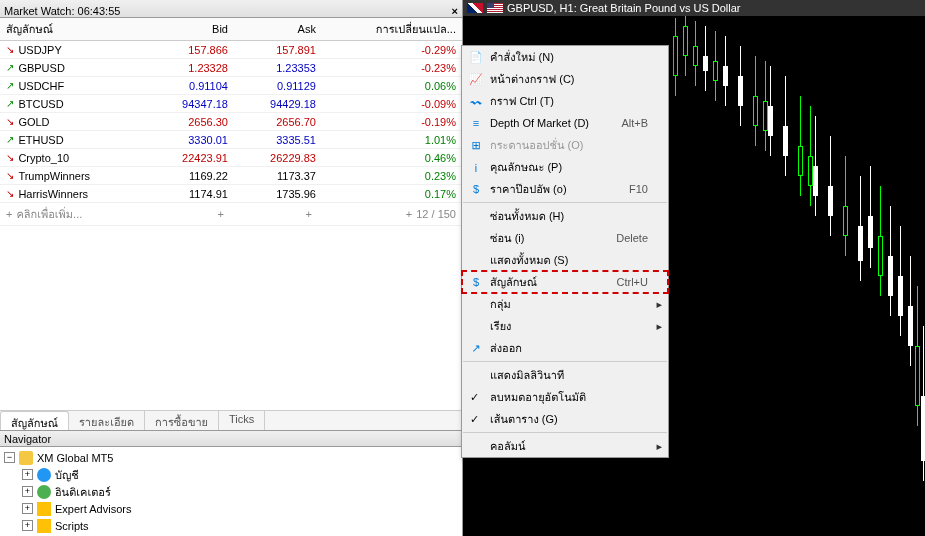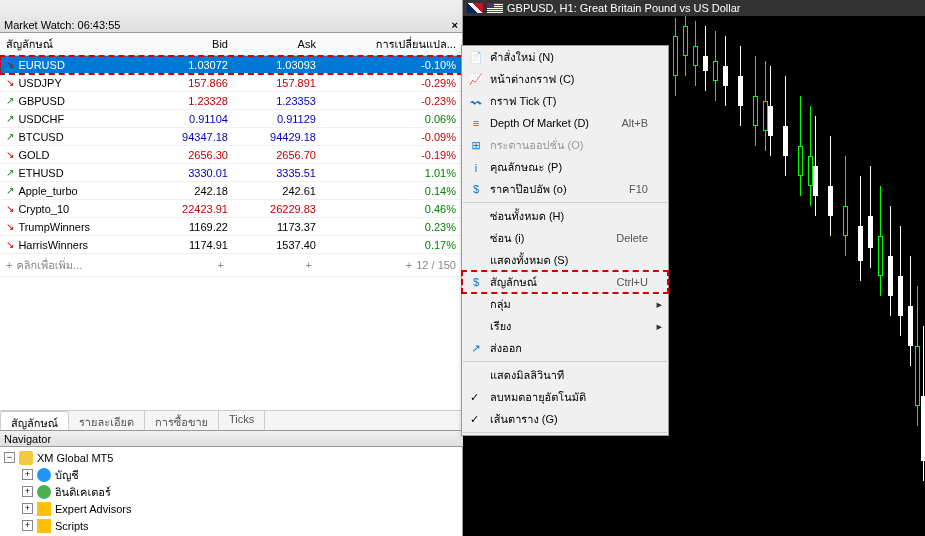--- a/index.html
+++ b/index.html
@@ -1,18 +1,18 @@
 <!DOCTYPE html>
 <html><head>
 <meta charset="utf-8">
 <style>
   * { box-sizing: border-box; margin: 0; padding: 0; font-family: Tahoma, Arial, sans-serif; font-size: 11px; }
   body { background: #fff; width: 925px; height: 536px; overflow: hidden; position: relative; }
   .left-panel { position: absolute; left: 0; top: 0; width: 463px; height: 536px; border-right: 1px solid #999; }
-  .mw-header { background: linear-gradient(#f0f0f0,#e0e0e0); height: 18px; line-height: 18px; padding: 16px 4px; border-bottom: 1px solid #999; display: flex; justify-content: space-between; }
+  .mw-header { background: linear-gradient(#f0f0f0,#e0e0e0); height: 18px; line-height: 18px; padding: 2px 4px; border-bottom: 1px solid #999; display: flex; justify-content: space-between; }
   .mw-close { cursor: pointer; font-weight: bold; }
   .mw-table { width: 100%; border-collapse: collapse; }
   .mw-table th { text-align: right; background: #fafafa; border-bottom: 1px solid #ccc; padding: 2px 6px; height: 18px; font-weight: normal; }
   .mw-table th:first-child { text-align: left; }
   .mw-table td { padding: 2px 6px; text-align: right; height: 18px; border-bottom: 1px solid #f0f0f0; }
   .mw-table td:first-child { text-align: left; }
   .mw-table tr.selected { background: #0078d7; color: #fff; }
   .mw-table tr.selected td { color: #fff !important; }
   .red { color: #c00000; }
   .blue { color: #0000c0; }
@@ -76,28 +76,20 @@
   <table class="mw-table">
     <thead>
       <tr>
         <th>สัญลักษณ์</th>
         <th>Bid</th>
         <th>Ask</th>
         <th>การเปลี่ยนแปล...</th>
       </tr>
     </thead>
     <tbody id="mw-body">
-        <tr class="selected highlight-row">
-          <td>
-            <span class="icon-cell arrow-down">EURUSD</span>
-          </td>
-          <td class="">1.03072</td>
-          <td class="">1.03093</td>
-          <td class="">-0.10%</td>
-        </tr>
         <tr>
           <td>
             <span class="icon-cell arrow-down">USDJPY</span>
           </td>
           <td class="red">157.866</td>
           <td class="red">157.891</td>
           <td class="red">-0.29%</td>
         </tr>
         <tr>
           <td>
@@ -134,48 +126,40 @@
         <tr>
           <td>
             <span class="icon-cell arrow-up">ETHUSD</span>
           </td>
           <td class="blue">3330.01</td>
           <td class="blue">3335.51</td>
           <td class="green">1.01%</td>
         </tr>
         <tr>
           <td>
-            <span class="icon-cell arrow-up">Apple_turbo</span>
-          </td>
-          <td class="black">242.18</td>
-          <td class="black">242.61</td>
-          <td class="green">0.14%</td>
-        </tr>
-        <tr>
-          <td>
             <span class="icon-cell arrow-down">Crypto_10</span>
           </td>
           <td class="red">22423.91</td>
           <td class="red">26229.83</td>
           <td class="green">0.46%</td>
         </tr>
         <tr>
           <td>
             <span class="icon-cell arrow-down">TrumpWinners</span>
           </td>
           <td class="black">1169.22</td>
           <td class="black">1173.37</td>
           <td class="green">0.23%</td>
         </tr>
         <tr>
           <td>
             <span class="icon-cell arrow-down">HarrisWinners</span>
           </td>
           <td class="black">1174.91</td>
-          <td class="black">1537.40</td>
+          <td class="black">1735.96</td>
           <td class="green">0.17%</td>
         </tr>
         <tr class="add-row">
           <td>คลิกเพื่อเพิ่ม...</td>
           <td></td>
           <td></td>
           <td class="counter">12 / 150</td>
         </tr>
       </tbody>
   </table>
@@ -334,21 +318,21 @@
     <div class="menu-item">
       <span class="menu-icon">📄</span>
       <span>คำสั่งใหม่ (N)</span>
     </div>
     <div class="menu-item">
       <span class="menu-icon">📈</span>
       <span>หน้าต่างกราฟ (C)</span>
     </div>
     <div class="menu-item">
       <span class="menu-icon">〰</span>
-      <span>กราฟ Tick (T)</span>
+      <span>กราฟ Ctrl (T)</span>
     </div>
     <div class="menu-item">
       <span class="menu-icon">≡</span>
       <span>Depth Of Market (D)</span>
       <span class="menu-shortcut">Alt+B</span>
     </div>
     <div class="menu-item disabled">
       <span class="menu-icon">⊞</span>
       <span>กระดานออปชั่น (O)</span>
     </div>
@@ -391,13 +375,16 @@
     <div class="menu-item">
       <span>แสดงมิลลิวินาที</span>
     </div>
     <div class="menu-item menu-check">
       <span>ลบหมดอายุอัตโนมัติ</span>
     </div>
     <div class="menu-item menu-check">
       <span>เส้นตาราง (G)</span>
     </div>
     <div class="menu-sep"></div>
+    <div class="menu-item menu-arrow">
+      <span>คอลัมน์</span>
+    </div>
   </div>
 
 </body></html>

